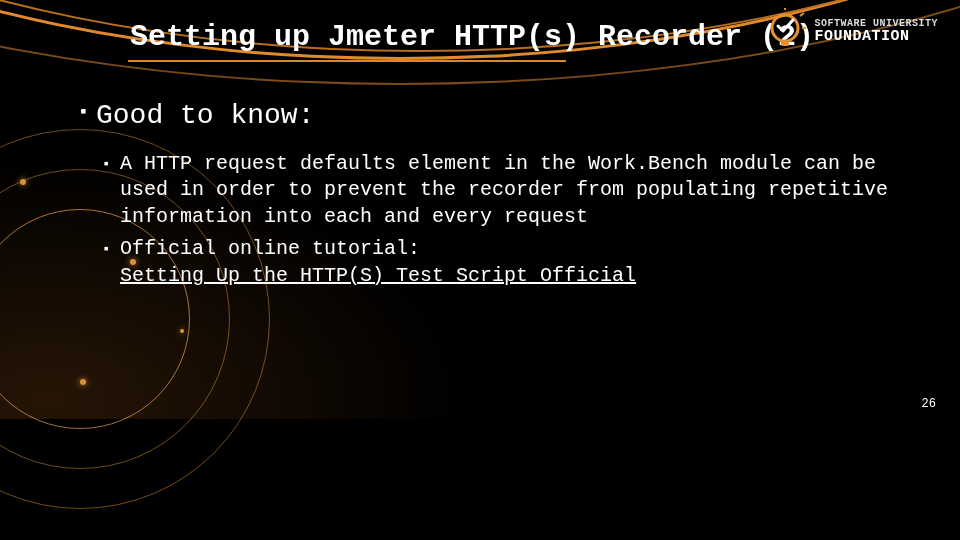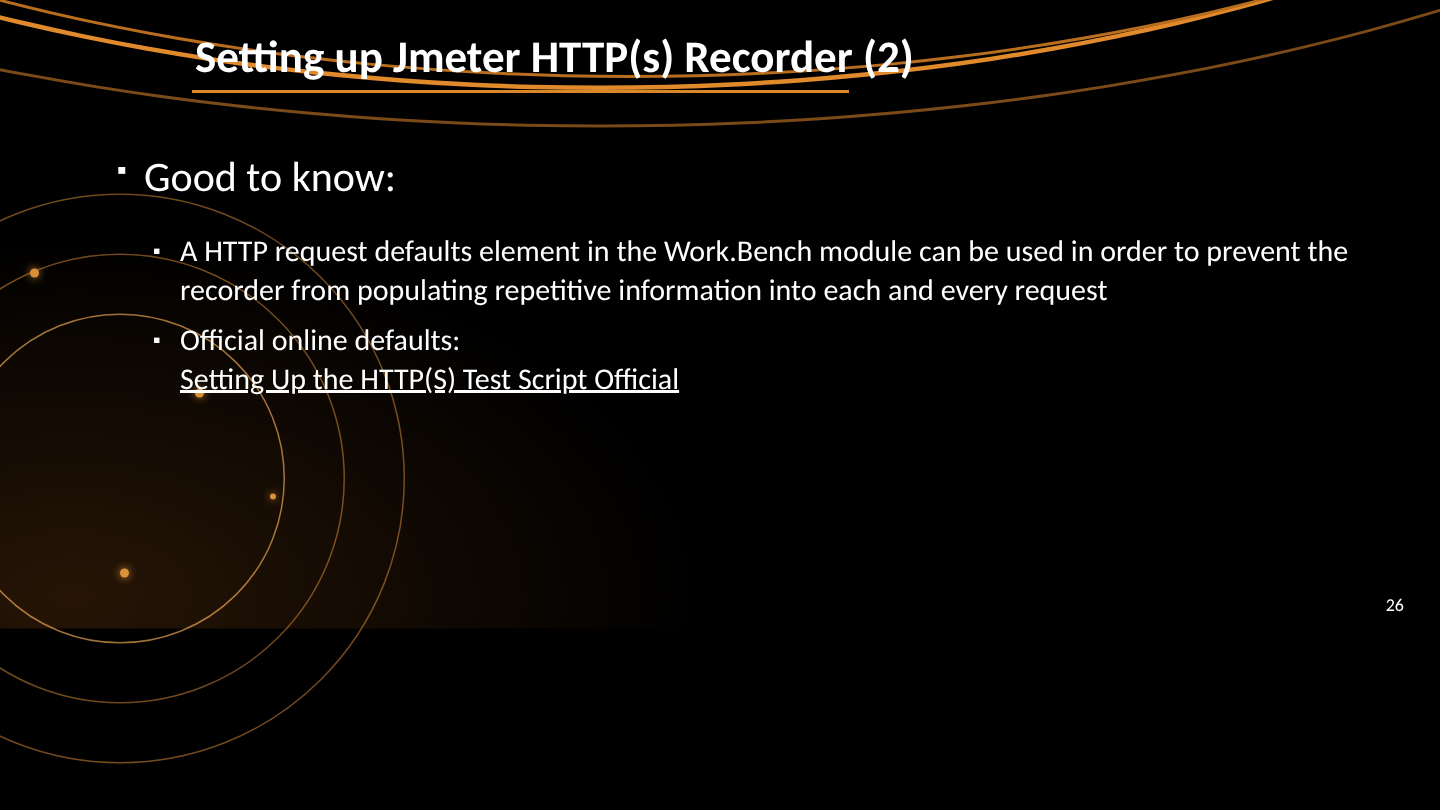--- a/index.html
+++ b/index.html
@@ -9,20 +9,21 @@
     font-family: "Calibri", "Segoe UI", Arial, sans-serif;
     color: #fff;
     position: relative;
   }
   .slide {
     width: 960px;
     height: 419px;
     position: relative;
     background: radial-gradient(ellipse 700px 400px at 5% 95%, rgba(255,140,40,0.15) 0%, rgba(0,0,0,0) 60%),
                 #000;
+    font-family: Liberation Mono, monospace;
   }
   
   .arc {
     position: absolute;
     border: 2px solid;
     border-radius: 50%;
     pointer-events: none;
   }
   .arc1 {
     width: 1800px; height: 900px;
@@ -175,26 +176,42 @@
     <div class="dot d2"></div>
 
     <div class="dot d4"></div>
     <div class="dot d5"></div>
 
   </div>
 
   <div class="title">Setting up Jmeter HTTP(s) Recorder (2)</div>
   <div class="title-underline"></div>
 
+  <div class="logo">
+    <div class="logo-bulb">
+      <svg width="40" height="46" viewBox="0 0 40 46">
+        <circle cx="19" cy="20" r="13" fill="none" stroke="#e89030" stroke-width="3"></circle>
+        <rect x="15" y="32" width="8" height="6" rx="1.5" fill="#e89030"></rect>
+        <line x1="19" y1="2" x2="19" y2="-2" stroke="#e89030" stroke-width="2"></line>
+        <line x1="34" y1="8" x2="38" y2="5" stroke="#e89030" stroke-width="2"></line>
+        <line x1="36" y1="20" x2="40" y2="20" stroke="#e89030" stroke-width="2"></line>
+        <path d="M12 18 L17 23 L27 12" fill="none" stroke="#fff" stroke-width="3" stroke-linecap="round" stroke-linejoin="round"></path>
+      </svg>
+    </div>
+    <div class="logo-text">
+      <div class="l1">SOFTWARE UNIVERSITY</div>
+      <div class="l2">FOUNDATION</div>
+    </div>
+  </div>
 
   <div class="content">
     <div class="lvl1">Good to know:</div>
 
     <div class="lvl2">A HTTP request defaults element in the Work.Bench module can be used in order to prevent the recorder from populating repetitive information into each and every request</div>
 
     <div class="lvl2">
-      <span>Official online defaults:</span><br>
+      <span>Official online tutorial:</span><br>
       <span class="link">Setting Up the HTTP(S) Test Script Official</span>
     </div>
   </div>
 
   <div class="pagenum">26</div>
 </div>
 
 </body></html>

